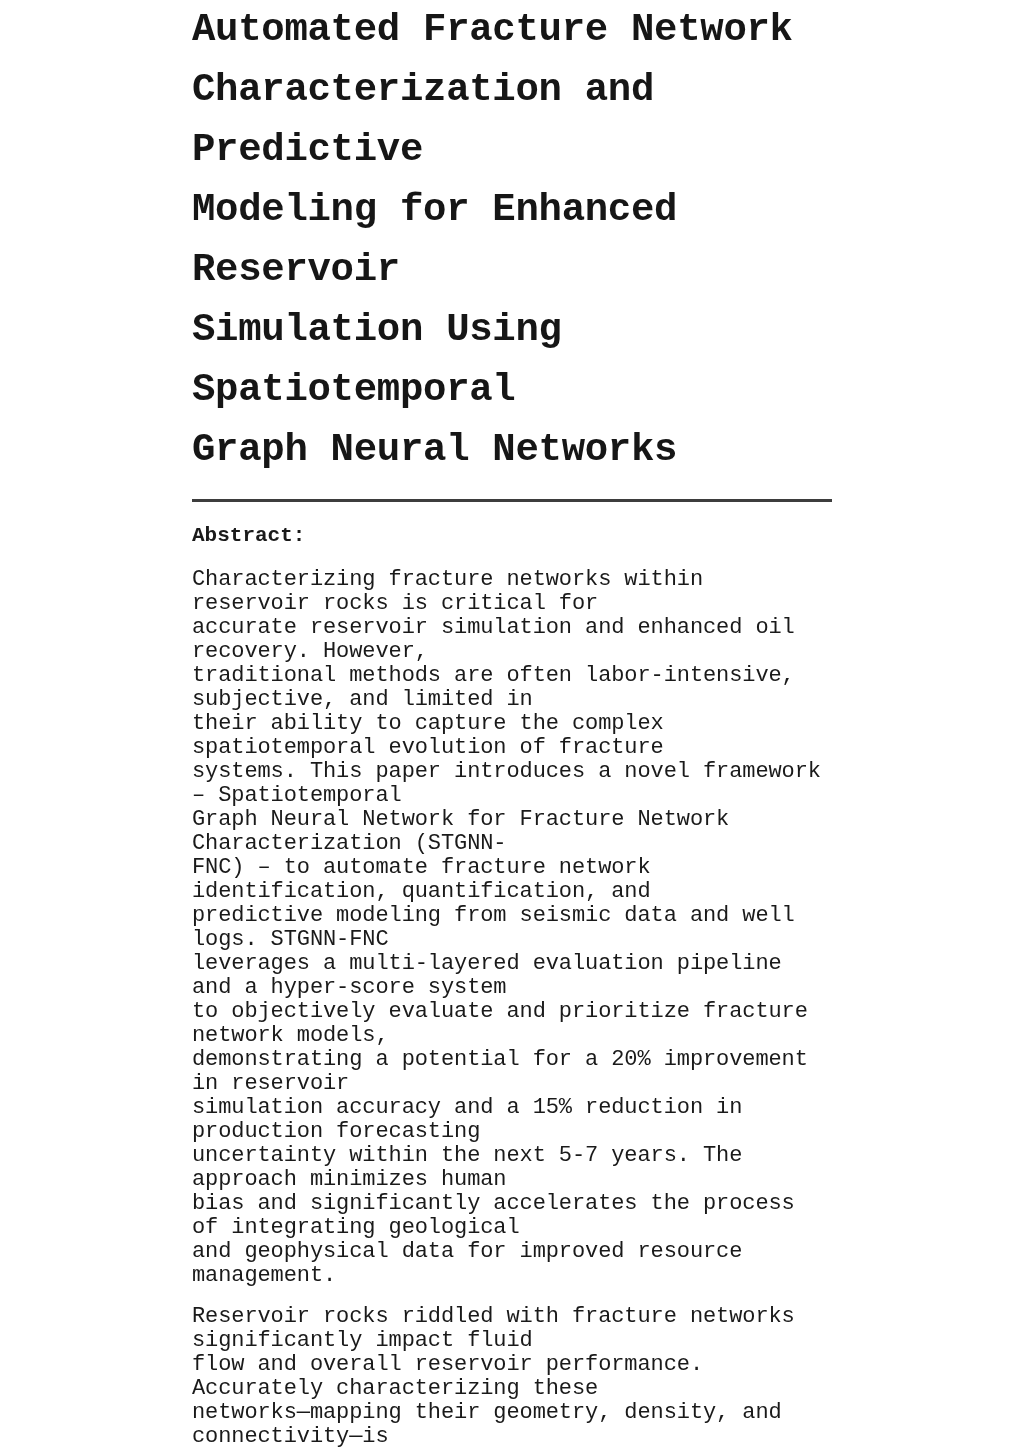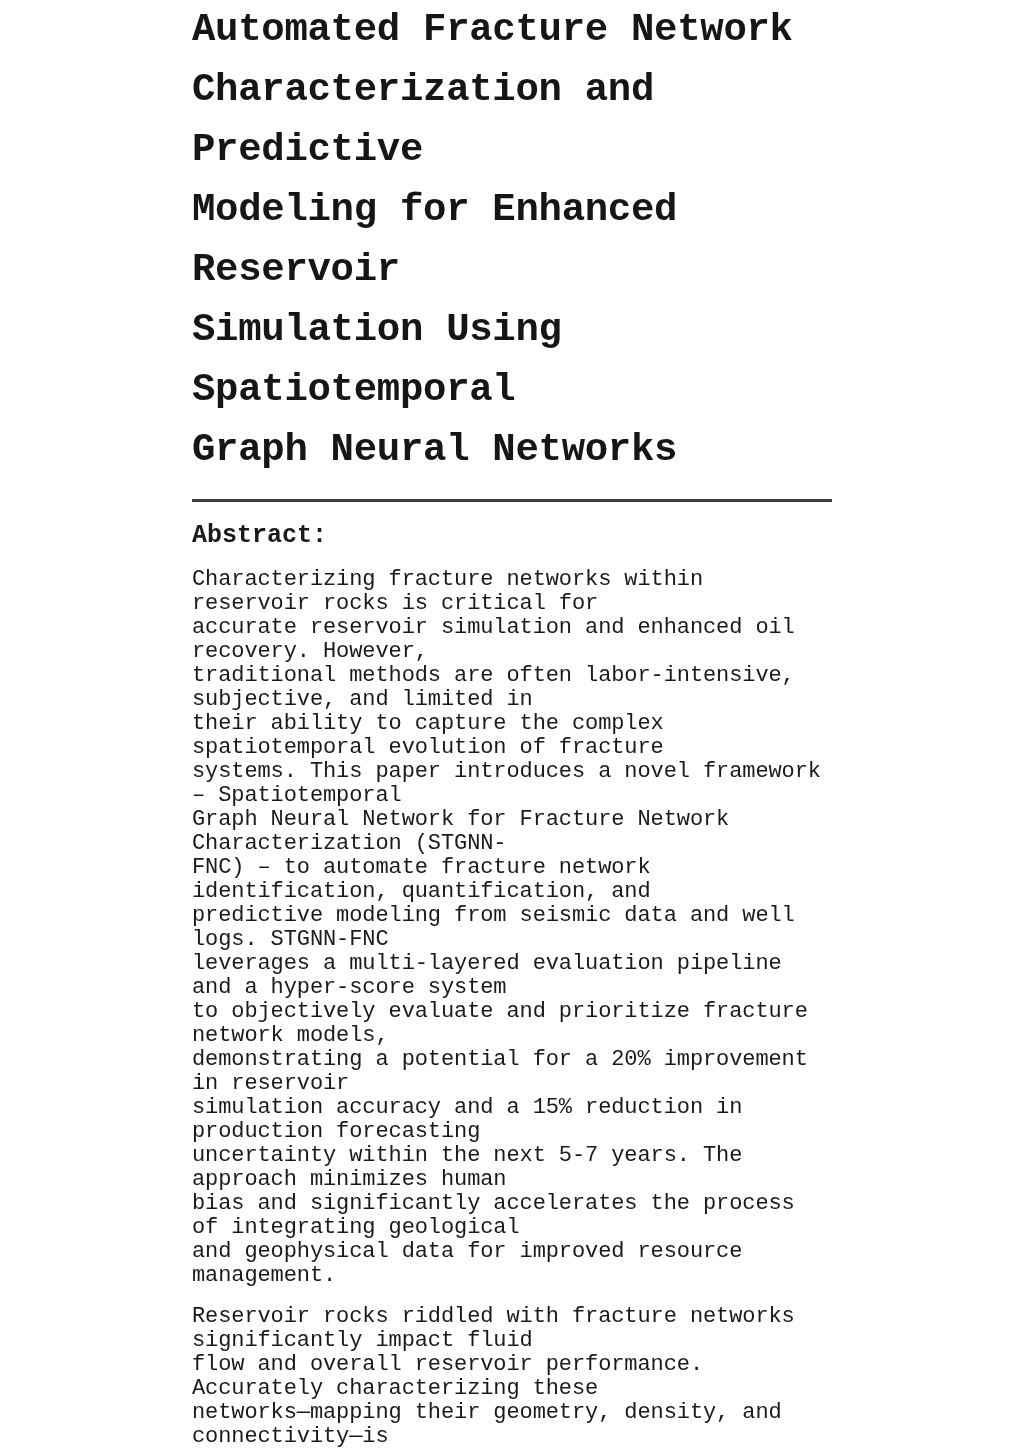--- a/index.html
+++ b/index.html
@@ -25,21 +25,21 @@
     white-space: pre-line;
     color: #161616;
   }
   .title-rule {
     border: none;
     height: 2.5px;
     background: #3d3d3d;
     margin: 19px 0 0 0;
   }
   .section-heading {
-    font-size: 25px;
+    font-size: 21px;
     font-weight: 700;
     line-height: 30px;
     margin: 0;
   }
   .h-abstract { margin-top: 19px; }
   .h-intro    { margin-top: 23px; }
   .body-para {
     font-size: 22px;
     font-weight: 400;
     line-height: 24px;

